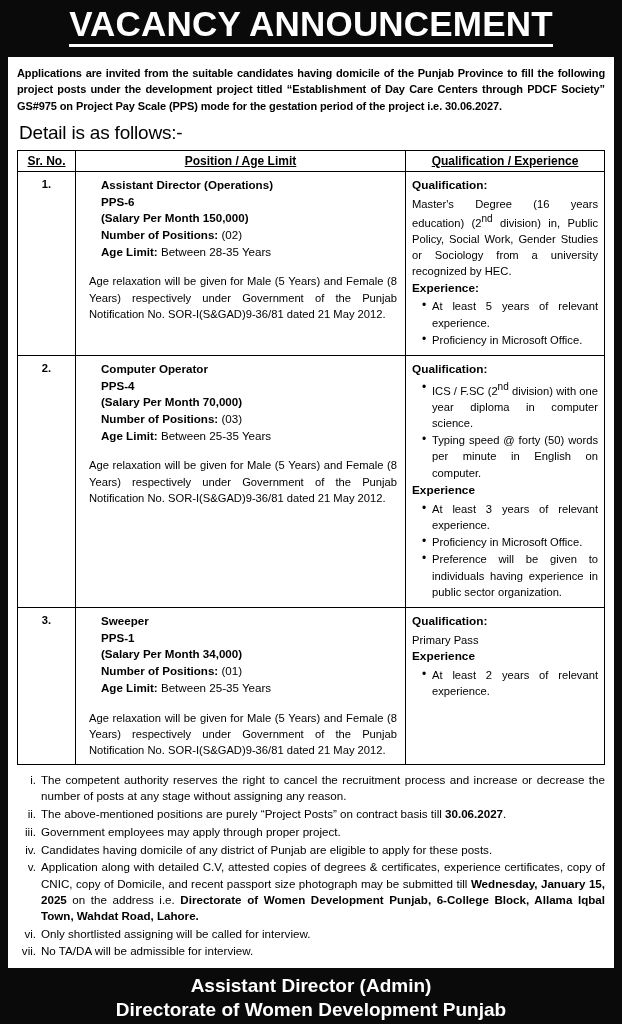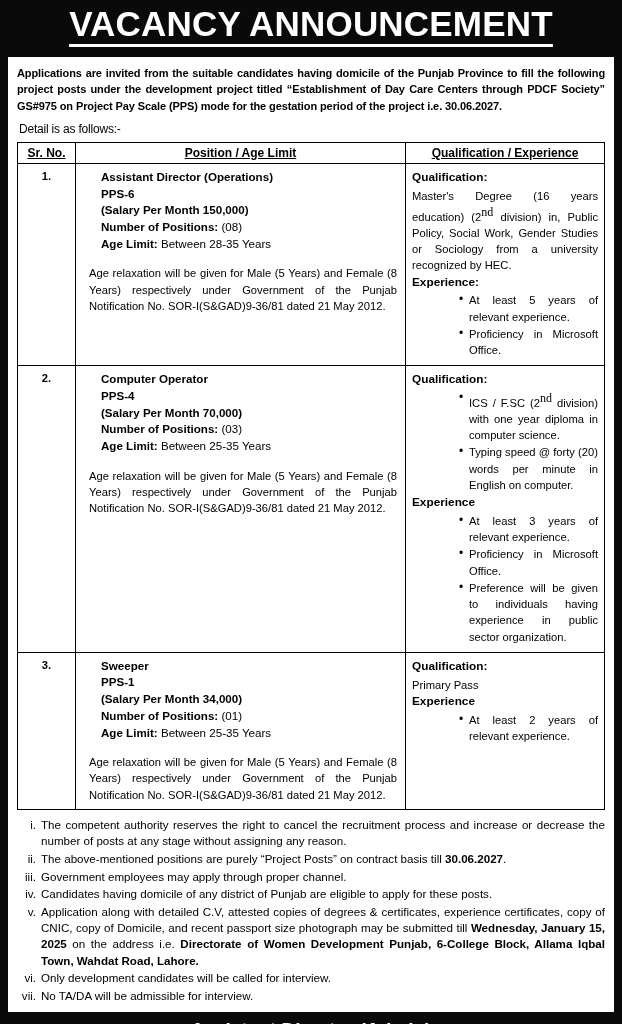--- a/index.html
+++ b/index.html
@@ -55,21 +55,21 @@
   .intro {
     font-size: 11px;
     line-height: 1.52;
     text-align: justify;
     text-justify: inter-word;
     font-weight: bold;
     letter-spacing: -0.1px;
   }
 
   .detail-line {
-    font-size: 12px;
+    font-size: 19px;
     font-weight: normal;
     margin: 7px 0 6px 2px;
     letter-spacing: -0.2px;
   }
 
   
   table.vac {
     width: 100%;
     border-collapse: collapse;
     table-layout: fixed;
@@ -138,30 +138,29 @@
     list-style: none;
   }
   ul.q-list li {
     font-size: 11.2px;
     line-height: 1.45;
     text-align: justify;
     text-justify: inter-word;
     position: relative;
     padding-left: 8px;
     margin-bottom: 1px;
-    margin-left: 37px;
   }
   ul.q-list li::before {
     content: "\2022";
     position: absolute;
     left: -2px;
     top: -1px;
     font-size: 12px;
   }
-  sup { font-size: 12px; vertical-align: super; font-family: Liberation Serif, serif; }
+  sup { font-size: 10px; vertical-align: super; }
 
   
   ol.notes {
     list-style: none;
     margin: 7px 0 2px 0;
     padding: 0;
   }
   ol.notes li {
     font-size: 11.6px;
     line-height: 1.4;
@@ -225,21 +224,21 @@
       </thead>
       <tbody>
 
         <tr>
           <td class="srno">1.</td>
           <td>
             <div class="pos-head">
               <div>Assistant Director (Operations)</div>
               <div>PPS-6</div>
               <div>(Salary Per Month 150,000)</div>
-              <div><span class="lbl">Number of Positions:</span> <span class="val">(08)</span></div>
+              <div><span class="lbl">Number of Positions:</span> <span class="val">(02)</span></div>
               <div><span class="lbl">Age Limit:</span> <span class="val">Between 28-35 Years</span></div>
             </div>
             <div class="relax">Age relaxation will be given for Male (5 Years) and Female (8 Years) respectively under Government of the Punjab Notification No. SOR-I(S&amp;GAD)9-36/81 dated 21 May 2012.</div>
           </td>
           <td>
             <div class="q-label">Qualification:</div>
             <div class="q-para">Master's Degree (16 years education) (2<sup>nd</sup> division) in, Public Policy, Social Work, Gender Studies or Sociology from a university recognized by HEC.</div>
             <div class="q-label second">Experience:</div>
             <ul class="q-list">
               <li>At least 5 years of relevant experience.</li>
@@ -257,21 +256,21 @@
               <div>(Salary Per Month 70,000)</div>
               <div><span class="lbl">Number of Positions:</span> <span class="val">(03)</span></div>
               <div><span class="lbl">Age Limit:</span> <span class="val">Between 25-35 Years</span></div>
             </div>
             <div class="relax">Age relaxation will be given for Male (5 Years) and Female (8 Years) respectively under Government of the Punjab Notification No. SOR-I(S&amp;GAD)9-36/81 dated 21 May 2012.</div>
           </td>
           <td>
             <div class="q-label">Qualification:</div>
             <ul class="q-list">
               <li>ICS / F.SC (2<sup>nd</sup> division) with one year diploma in computer science.</li>
-              <li>Typing speed @ forty (20) words per minute in English on computer.</li>
+              <li>Typing speed @ forty (50) words per minute in English on computer.</li>
             </ul>
             <div class="q-label second">Experience</div>
             <ul class="q-list">
               <li>At least 3 years of relevant experience.</li>
               <li>Proficiency in Microsoft Office.</li>
               <li>Preference will be given to individuals having experience in public sector organization.</li>
             </ul>
           </td>
         </tr>
 
@@ -304,33 +303,33 @@
       <li>
         <span class="rn">i.</span>
         <span class="ntxt">The competent authority reserves the right to cancel the recruitment process and increase or decrease the number of posts at any stage without assigning any reason.</span>
       </li>
       <li>
         <span class="rn">ii.</span>
         <span class="ntxt">The above-mentioned positions are purely “Project Posts” on contract basis till <span class="b">30.06.2027</span>.</span>
       </li>
       <li>
         <span class="rn">iii.</span>
-        <span class="ntxt">Government employees may apply through proper channel.</span>
+        <span class="ntxt">Government employees may apply through proper project.</span>
       </li>
       <li>
         <span class="rn">iv.</span>
         <span class="ntxt">Candidates having domicile of any district of Punjab are eligible to apply for these posts.</span>
       </li>
       <li>
         <span class="rn">v.</span>
         <span class="ntxt">Application along with detailed C.V, attested copies of degrees &amp; certificates, experience certificates, copy of CNIC, copy of Domicile, and recent passport size photograph may be submitted till <span class="b">Wednesday, January 15, 2025</span> on the address i.e. <span class="b">Directorate of Women Development Punjab, 6-College Block, Allama Iqbal Town, Wahdat Road, Lahore.</span></span>
       </li>
       <li>
         <span class="rn">vi.</span>
-        <span class="ntxt">Only development candidates will be called for interview.</span>
+        <span class="ntxt">Only shortlisted assigning will be called for interview.</span>
       </li>
       <li>
         <span class="rn">vii.</span>
         <span class="ntxt">No TA/DA will be admissible for interview.</span>
       </li>
     </ol>
 
   </div>
 
   <div class="footer">

